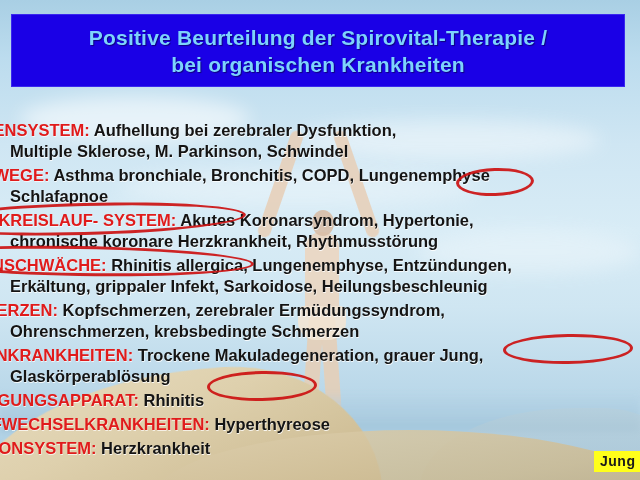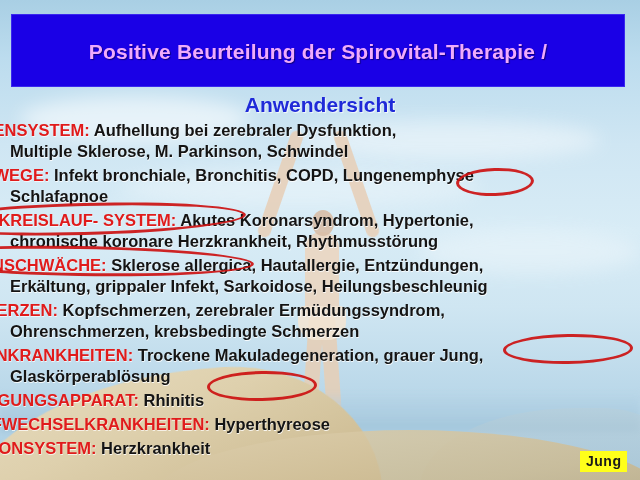--- a/index.html
+++ b/index.html
@@ -95,21 +95,21 @@
     background: #1a00e6;
     border: 1px solid #3a28ef;
     box-sizing: border-box;
     display: flex;
     flex-direction: column;
     align-items: center;
     justify-content: center;
     padding-top: 1px;
   }
   .title-line {
-    color: #f0abfc;
+    color: #7dd3fc;
     font-size: 21px;
     font-weight: bold;
     line-height: 27px;
     letter-spacing: .2px;
     text-shadow: 1px 1px 1px rgba(0,0,0,.45);
     white-space: nowrap;
   }
 
   
   .subtitle {
@@ -154,21 +154,21 @@
   }
   .circle.c-copd  { left: 456px; top: 168px; width: 78px; height: 28px; transform: rotate(-2deg); }
   .circle.c-herz  { left: -78px; top: 203px; width: 324px; height: 32px; transform: rotate(-1.5deg); }
   .circle.c-immun { left: -96px; top: 246px; width: 350px; height: 30px; transform: rotate(1deg); }
   .circle.c-star  { left: 503px; top: 334px; width: 130px; height: 30px; transform: rotate(-1deg); }
   .circle.c-arth  { left: 207px; top: 371px; width: 110px; height: 30px; transform: rotate(-1deg); }
 
   
   .badge {
     position: absolute;
-    left: 580px; top: 451px;
+    left: 594px; top: 451px;
     height: 21px;
     padding: 0 6px;
     background: #ffff1a;
     color: #1a1a1a;
     font-size: 14px;
     font-weight: bold;
     line-height: 21px;
     white-space: nowrap;
     overflow: hidden;
     letter-spacing: .5px;
@@ -195,43 +195,43 @@
     <div class="fig-part fig-head"></div>
   </div>
 
   <div class="bg-haze"></div>
   <div class="bg-dune-right"></div>
   <div class="bg-dune"></div>
   <div class="bg-dune2"></div>
 
   <div class="title-banner">
     <div class="title-line">Positive Beurteilung der Spirovital-Therapie /</div>
+    <div class="title-line">bei organischen Krankheiten</div>
   </div>
 
-  <div class="subtitle">Anwendersicht</div>
 
   <div class="body-block">
 
     <div class="entry">
       <div class="entry-line"><span class="cat">NERVENSYSTEM:</span><span> Aufhellung bei zerebraler Dysfunktion,</span></div>
       <div class="entry-line second">Multiple Sklerose, M. Parkinson, Schwindel</div>
     </div>
 
     <div class="entry">
-      <div class="entry-line"><span class="cat">ATEMWEGE:</span><span> Infekt bronchiale, Bronchitis, COPD, Lungenemphyse</span></div>
+      <div class="entry-line"><span class="cat">ATEMWEGE:</span><span> Asthma bronchiale, Bronchitis, COPD, Lungenemphyse</span></div>
       <div class="entry-line second">Schlafapnoe</div>
     </div>
 
     <div class="entry">
       <div class="entry-line"><span class="cat">HERZ-KREISLAUF- SYSTEM:</span><span> Akutes Koronarsyndrom, Hypertonie,</span></div>
       <div class="entry-line second">chronische koronare Herzkrankheit, Rhythmusstörung</div>
     </div>
 
     <div class="entry">
-      <div class="entry-line"><span class="cat">IMMUNSCHWÄCHE:</span><span> Sklerose allergica, Hautallergie, Entzündungen,</span></div>
+      <div class="entry-line"><span class="cat">IMMUNSCHWÄCHE:</span><span> Rhinitis allergica, Lungenemphyse, Entzündungen,</span></div>
       <div class="entry-line second">Erkältung, grippaler Infekt, Sarkoidose, Heilungsbeschleunig</div>
     </div>
 
     <div class="entry">
       <div class="entry-line"><span class="cat">SCHMERZEN:</span><span> Kopfschmerzen, zerebraler Ermüdungssyndrom,</span></div>
       <div class="entry-line second">Ohrenschmerzen, krebsbedingte Schmerzen</div>
     </div>
 
     <div class="entry">
       <div class="entry-line"><span class="cat">AUGENKRANKHEITEN:</span><span> Trockene Makuladegeneration, grauer Jung,</span></div>

